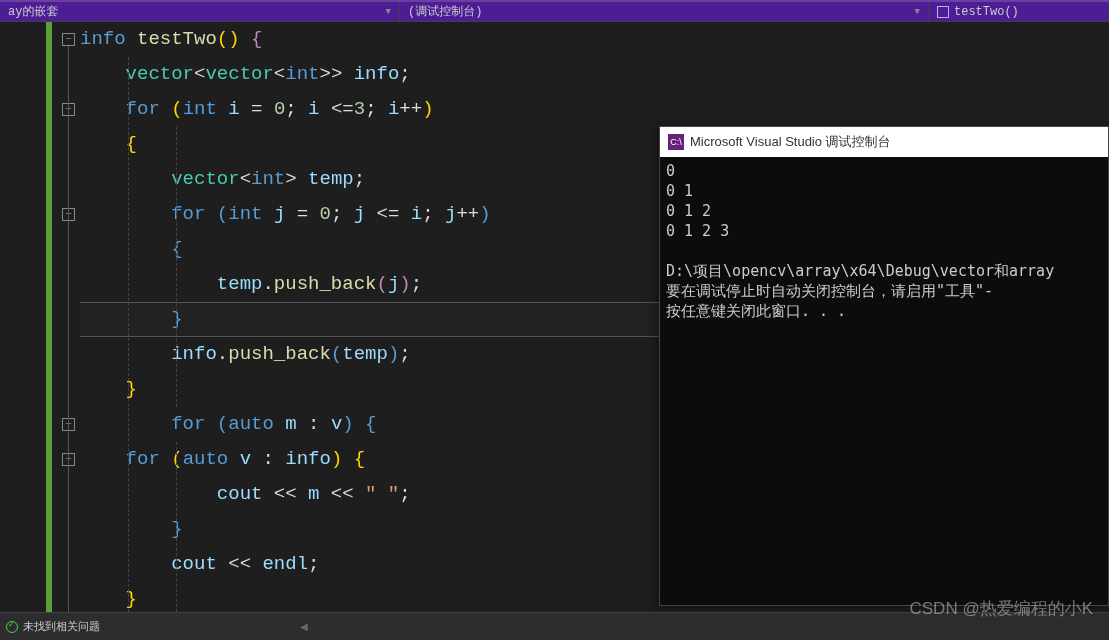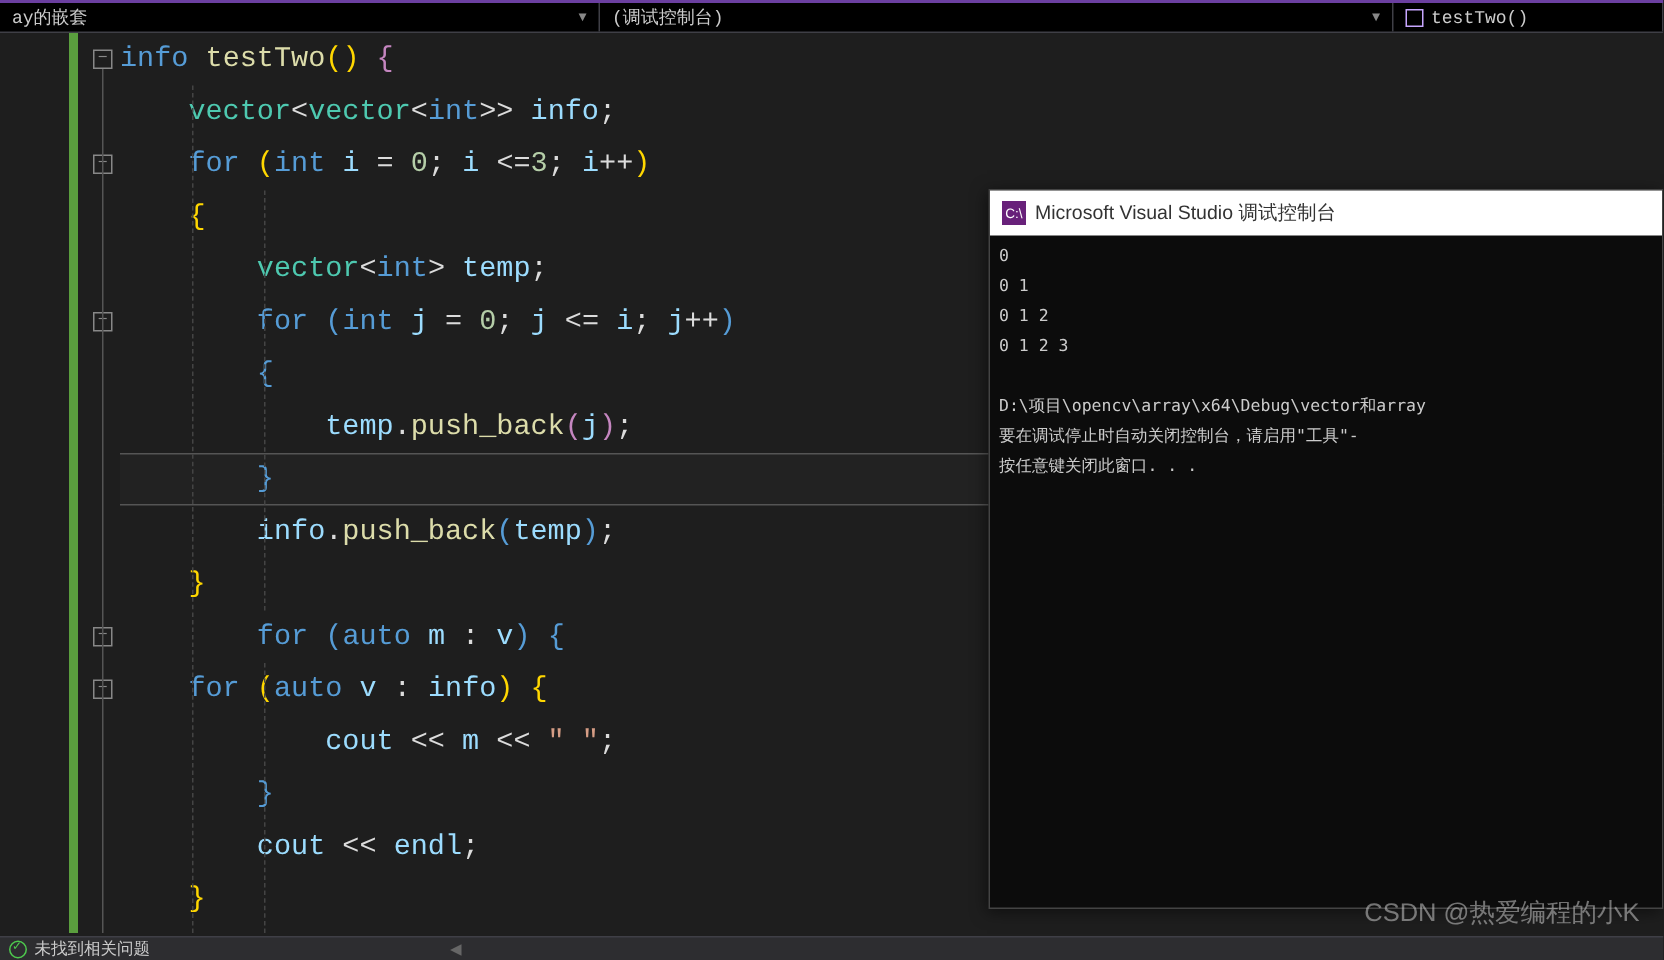--- a/index.html
+++ b/index.html
@@ -5,21 +5,21 @@
 * { margin: 0; padding: 0; box-sizing: border-box; }
 body {
   width: 1109px; height: 640px;
   background: #1e1e1e;
   font-family: Consolas, "Courier New", monospace;
   overflow: hidden;
   position: relative;
 }
 .topbar {
   display: flex; height: 22px;
-  background: #000000;
+  background: #4c1d95;
   border-top: 2px solid #6b3fa0;
   border-bottom: 1px solid #3f3f46;
 }
 .top-seg {
   display: flex; align-items: center;
   padding: 0 8px; color: #ccc; font-size: 12px;
   border-right: 1px solid #3f3f46;
   position: relative;
 }
 .top-seg .chev { margin-left: auto; font-size: 9px; color: #888; }
@@ -78,27 +78,27 @@
   height: 30px; background: #fff; display: flex; align-items: center;
   padding: 0 8px;
 }
 .console-icon {
   width: 16px; height: 16px; background: #68217a; color: #fff;
   font-size: 9px; display: flex; align-items:center; justify-content:center;
   margin-right: 6px; font-family: sans-serif;
 }
 .console-title { color: #333; font-size: 13px; font-family: "Microsoft YaHei", sans-serif; }
 .console-body {
-  padding: 4px 6px; color: #ccc; font-size: 11px;
+  padding: 4px 6px; color: #ccc; font-size: 15px;
   font-family: "NSimSun", "SimSun", Consolas, monospace; line-height: 20px;
   white-space: pre;
 }
 
 .statusbar {
-  position: absolute; left: 0; right: 0; bottom: 0; height: 16px;
+  position: absolute; left: 0; right: 0; bottom: 0; height: 28px;
   background: #2d2d30; border-top: 1px solid #3f3f46;
   display: flex; align-items: center; padding: 0 6px;
   color: #ccc; font-size: 11px; font-family: "Microsoft YaHei", sans-serif;
 }
 .status-icon { width: 12px; height: 12px; border-radius: 50%; border: 1.5px solid #4ec94e; margin-right: 5px; position: relative; }
 .status-icon::after { content: "✓"; color: #4ec94e; font-size: 8px; position: absolute; top: -2px; left: 1px; }
 .status-arrow { margin-left: 200px; color: #666; font-size: 10px; }
 
 .watermark {
   position: absolute; right: 16px; bottom: 20px;

